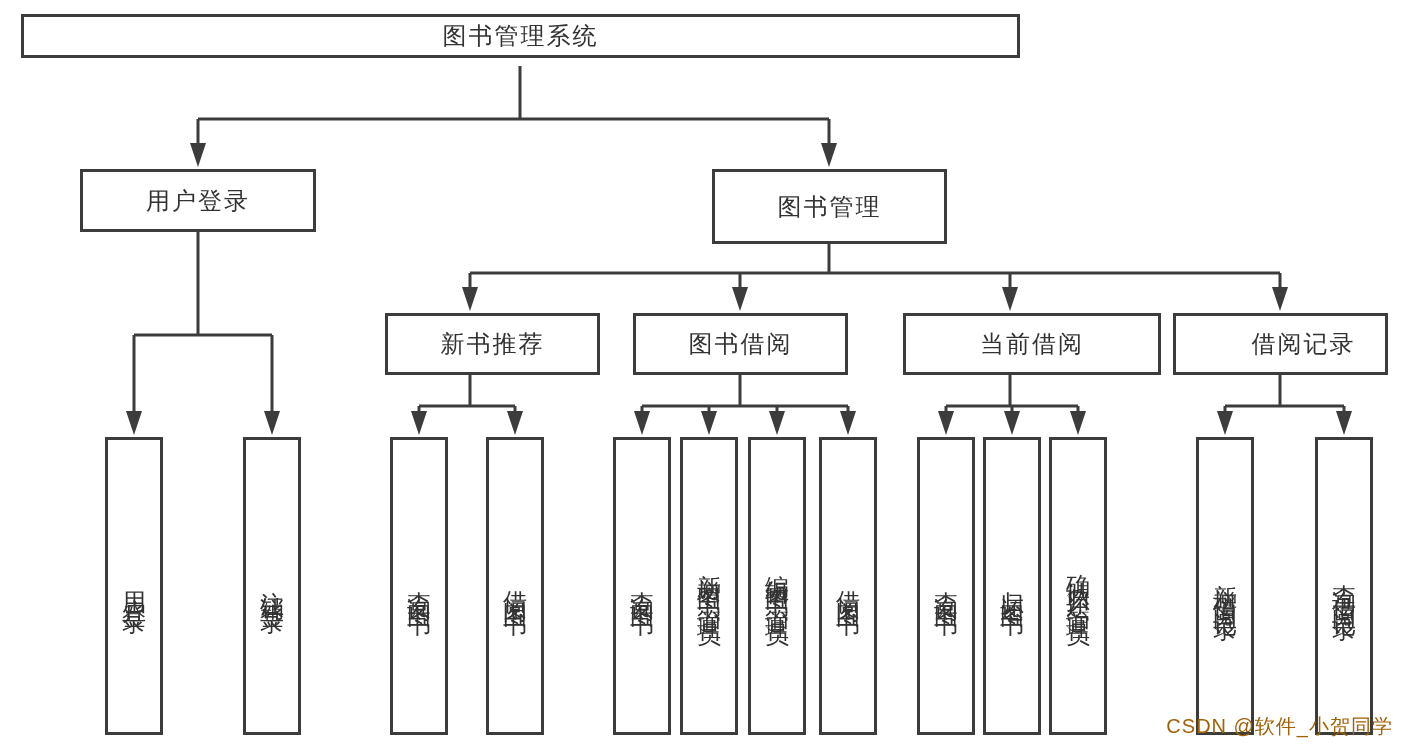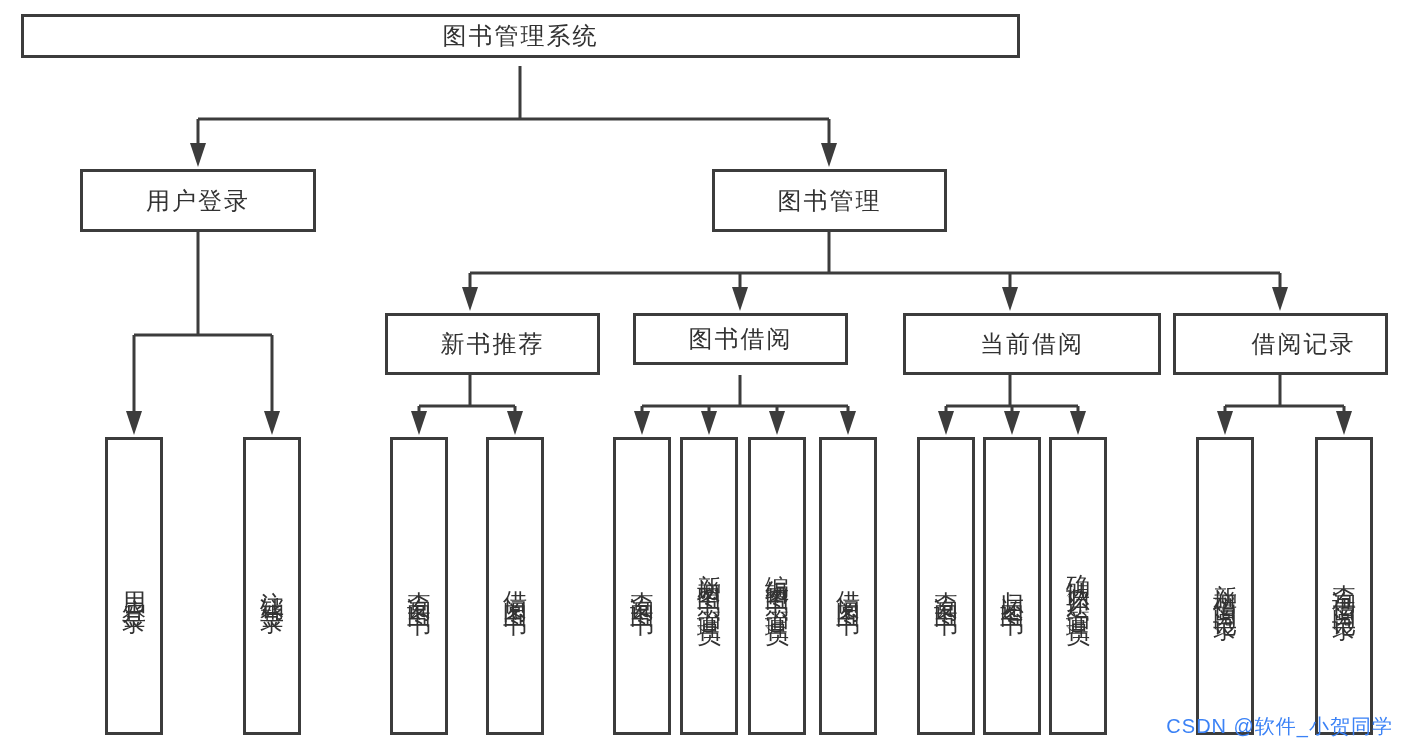--- a/index.html
+++ b/index.html
@@ -39,21 +39,21 @@
     letter-spacing: 7px;
     line-height: 1;
     font-size: 24px;
     color: #323232;
   }
   .watermark {
     position: absolute;
     right: 12px;
     bottom: 7px;
     font-size: 20px;
-    color: #3b82f6;
+    color: #a16207;
     letter-spacing: 1px;
     z-index: 5;
   }
 </style>
 </head>
 <body>
 
 <div class="canvas">
 
   <svg class="connectors" width="1405" height="747" viewBox="0 0 1405 747">
@@ -102,28 +102,28 @@
     </g>
   </svg>
 
   <div class="box" style="left:21px; top:14px; width:999px; height:44px;">
     <span>图书管理系统</span>
   </div>
 
   <div class="box" style="left:80px; top:169px; width:236px; height:63px;">
     <span>用户登录</span>
   </div>
-  <div class="box" style="left:712px; top:169px; width:235px; height:63px;justify-content:center;">
+  <div class="box" style="left:712px; top:169px; width:235px; height:75px;justify-content:center;">
     <span>图书管理</span>
   </div>
 
   <div class="box" style="left:363px; top:313px; width:215px; height:62px;margin-left:22px;">
     <span>新书推荐</span>
   </div>
-  <div class="box" style="left:633px; top:313px; width:215px; height:52px;">
+  <div class="box" style="left:633px; top:313px; width:215px; height:62px;">
     <span>图书借阅</span>
   </div>
   <div class="box" style="left:903px; top:313px; width:258px; height:62px;">
     <span>当前借阅</span>
   </div>
   <div class="box" style="left:1173px; top:313px; width:215px; height:62px;padding-left:46px;">
     <span>借阅记录</span>
   </div>
 
   <div class="box leaf" style="left:105px; top:437px; width:58px; height:298px;">

